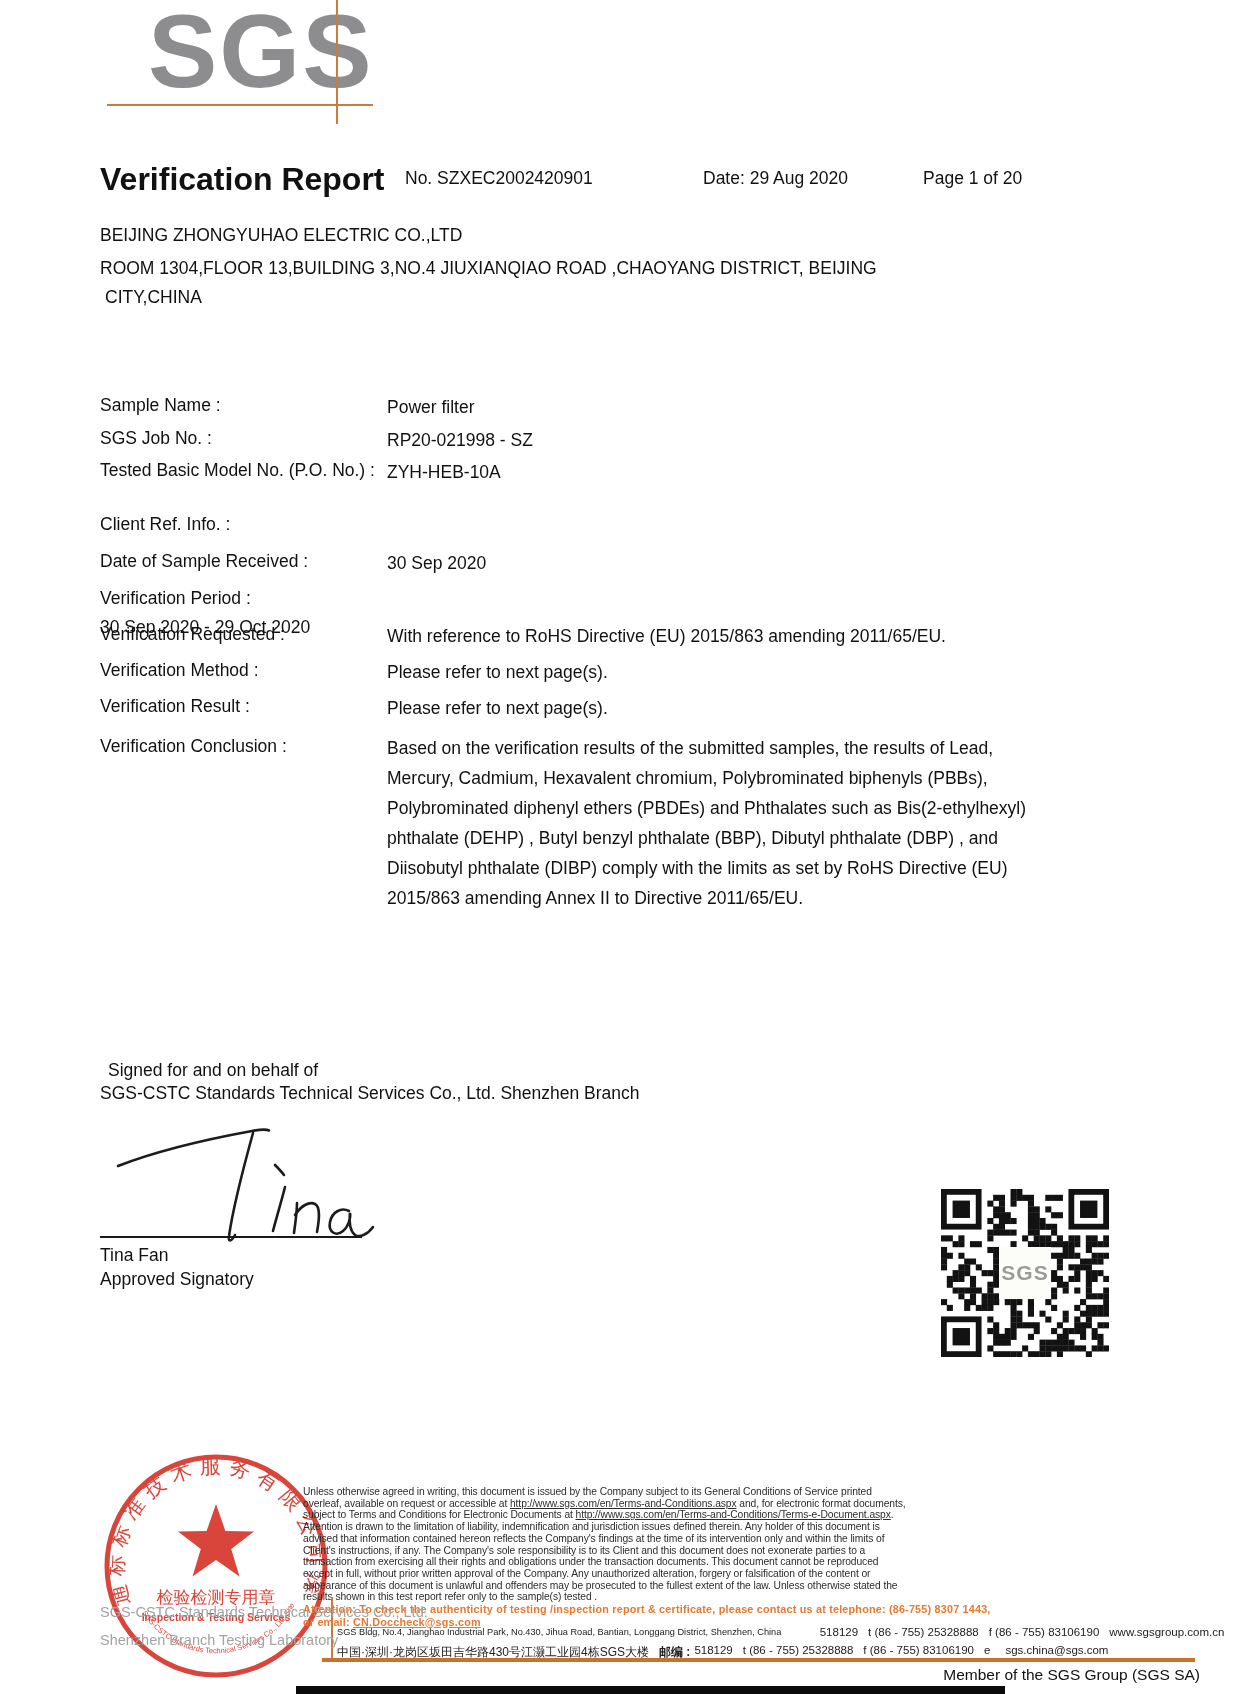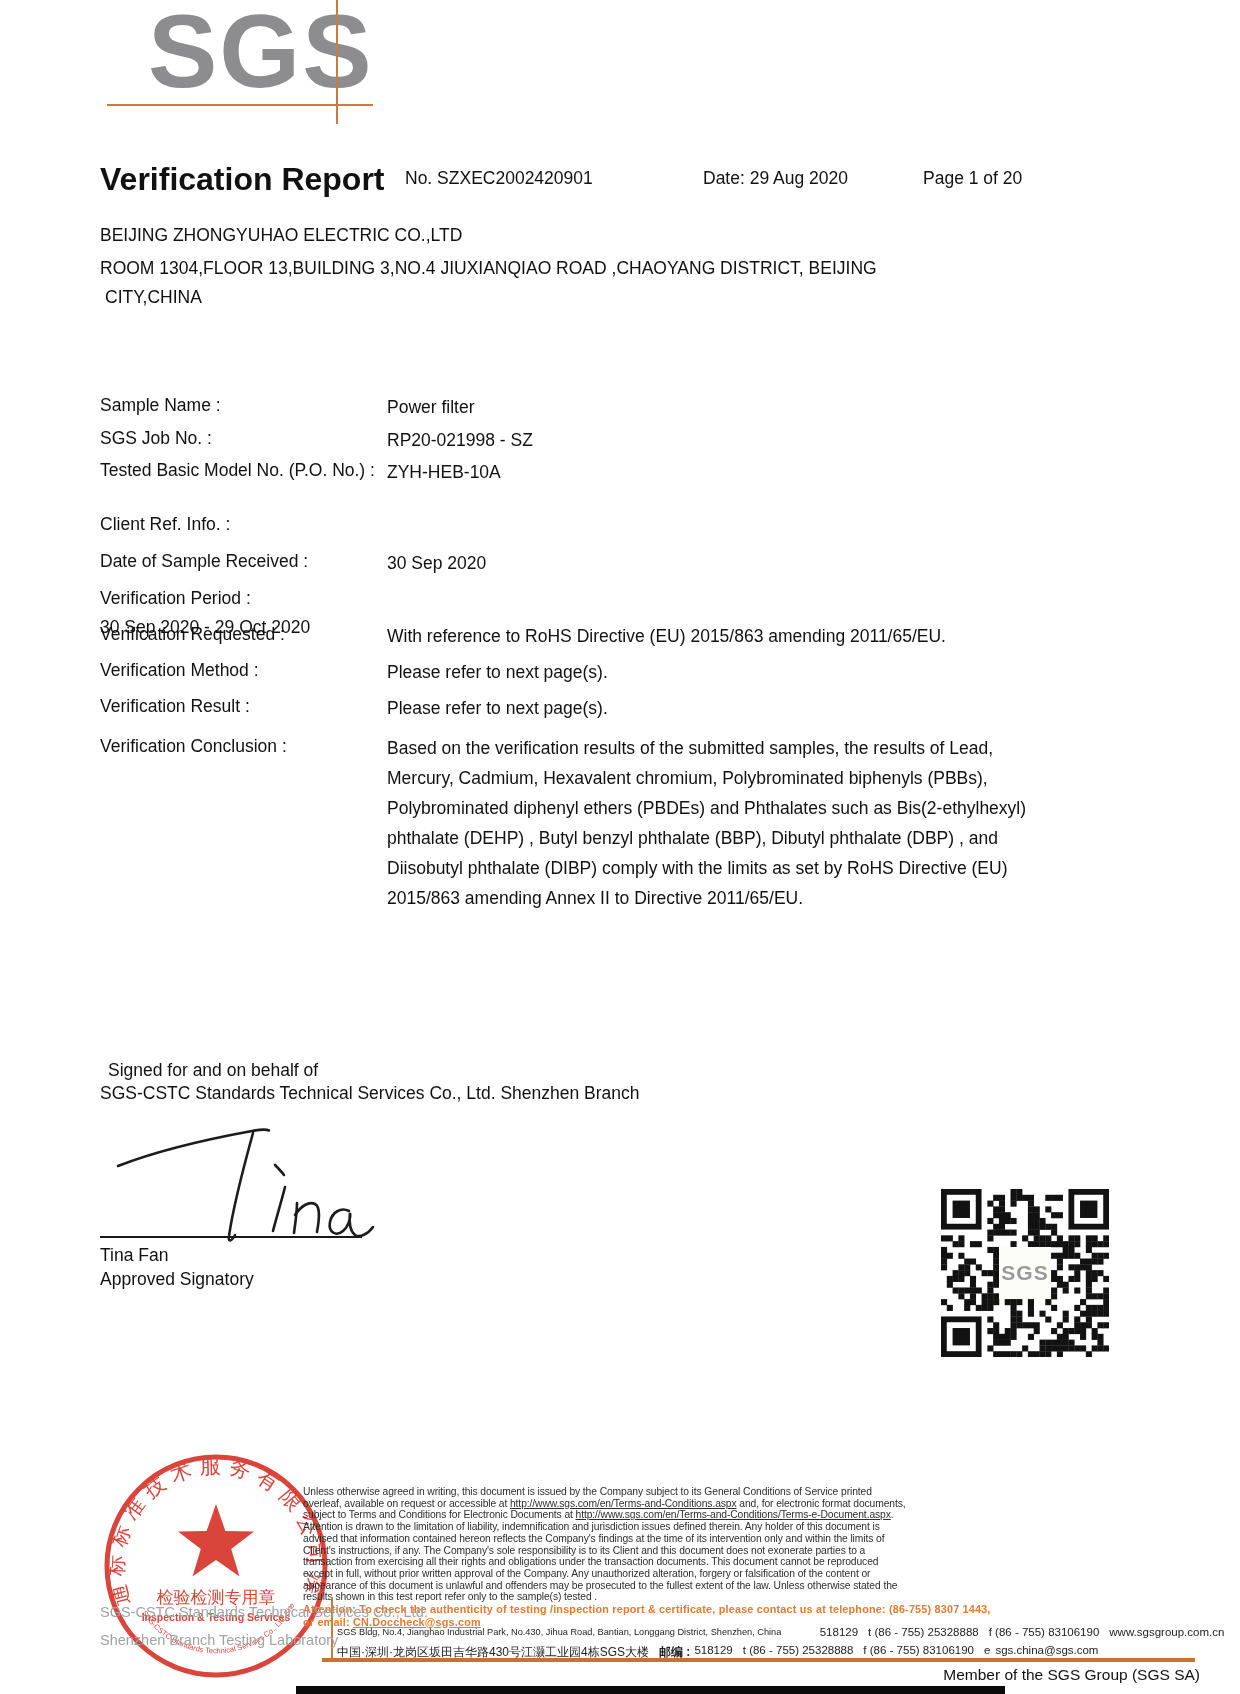--- a/index.html
+++ b/index.html
@@ -485,17 +485,17 @@
   <span class="foot-big foot-gap">f  (86 - 755) 83106190</span>
   <span class="foot-big foot-gap">www.sgsgroup.com.cn</span>
 </div>
 <div class="abs foot-row" style="top:1644px;">
   <span class="foot-big" style="font-size:12px;">中国·深圳·龙岗区坂田吉华路430号江灏工业园4栋SGS大楼</span>
   <span class="foot-big foot-gap" style="font-weight:bold; font-size:12px;">邮编 :</span>
   <span class="foot-big" style="margin-left:4px;">518129</span>
   <span class="foot-big foot-gap">t  (86 - 755) 25328888</span>
   <span class="foot-big foot-gap">f  (86 - 755) 83106190</span>
   <span class="foot-big foot-gap">e</span>
-  <span class="foot-big" style="margin-left:5px;">sgs.china@sgs.com</span>
+  <span class="foot-big" style="margin-left:15px;">sgs.china@sgs.com</span>
 </div>
 <div class="abs foot-hline"></div>
 <div class="abs member-line">Member of the SGS Group (SGS SA)</div>
 <div class="abs bottom-bar"></div>
 
 </body></html>

